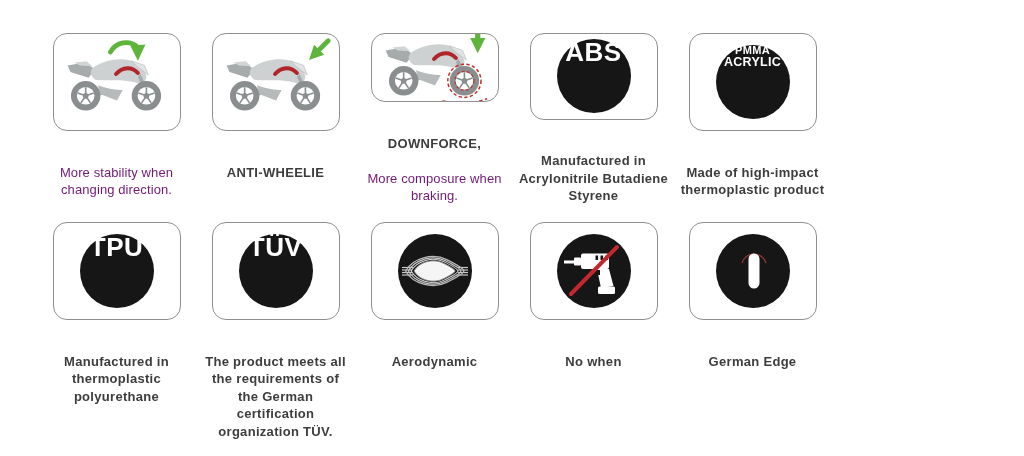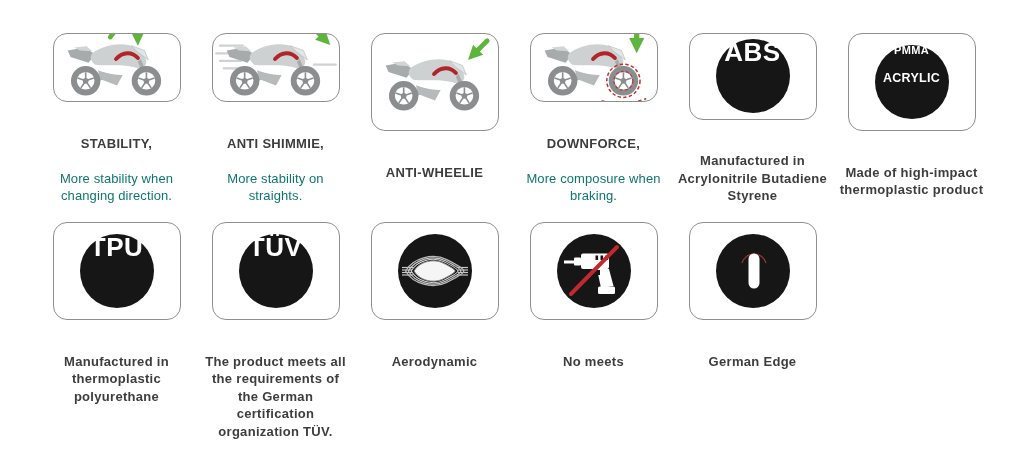--- a/index.html
+++ b/index.html
@@ -7,27 +7,27 @@
        font-family:"Liberation Sans","DejaVu Sans",sans-serif;}
   .page{box-sizing:border-box;width:1024px;height:456px;padding:33px 0 0 37px;background:#fff;}
   .row{display:flex;}
   .cell{width:159px;display:flex;flex-direction:column;align-items:center;flex:0 0 159px;}
   .row1 .cell{height:189px;}
   .card{box-sizing:border-box;width:128px;height:98px;border:1px solid #8f8f8f;border-radius:14px;
         background:#fff;display:flex;align-items:center;justify-content:center;overflow:hidden;}
   .caption{width:172px;margin-top:15px;text-align:center;font-size:13px;line-height:17.5px;
            white-space:pre-line;}
   .cap-title{font-weight:bold;color:#3d3d3d;letter-spacing:.3px;}
-  .cap-desc{font-weight:normal;color:#0f766e;letter-spacing:.1px;text-align:center;}
+  .cap-desc{font-weight:normal;color:#701a75;letter-spacing:.1px;text-align:center;}
   .disc{width:74px;height:74px;border-radius:50%;background:#161616;color:#ffffff;
         display:flex;flex-direction:column;align-items:center;justify-content:flex-start;
         font-weight:bold;line-height:1;}
   .disc-big{font-size:26px;letter-spacing:.5px;}
   .disc-pmma-top{font-size:11px;letter-spacing:.4px;}
-  .disc-pmma-bottom{font-size:12.5px;letter-spacing:.3px;margin-top:16px;}
+  .disc-pmma-bottom{font-size:12.5px;letter-spacing:.3px;margin-top:0;}
   svg{display:block;}
 </style>
 </head>
 <body>
 
 <svg width="0" height="0" style="position:absolute" aria-hidden="true">
   <defs>
     <symbol id="bike" viewBox="0 0 128 98">
 
       <path d="M12,31 L30,28 L41,35 L34,44 L15,38 Z" fill="#a7abac"></path>
@@ -82,49 +82,25 @@
 
     <div class="cell">
       <div class="card">
         <svg viewBox="0 0 128 98" width="122" height="93">
           <use href="#bike"></use>
           <path d="M57,17 C63,6 77,4 85,11" fill="none" stroke="#5fb53c" stroke-width="5" stroke-linecap="round"></path>
           <polygon points="78,10 94,9 86,26" fill="#5fb53c"></polygon>
         </svg>
       </div>
       <div class="caption">
-        <div class="cap-title">STABILITY,</div>
         <div class="cap-desc">More stability when
 changing direction.</div>
       </div>
     </div>
 
-    <div class="cell">
-      <div class="card">
-        <svg viewBox="0 0 128 98" width="122" height="93">
-          <g stroke="#ced2d2" stroke-width="2.4" stroke-linecap="round">
-            <line x1="5" y1="26" x2="29" y2="26"></line>
-              <line x1="1" y1="34" x2="25" y2="34"></line>
-            <line x1="5" y1="42" x2="27" y2="42"></line>
-              <line x1="9" y1="50" x2="23" y2="50"></line>
-            <line x1="104" y1="46" x2="127" y2="46"></line>
-          </g>
-          <use href="#bike"></use>
-          <line x1="101" y1="5" x2="111" y2="15" stroke="#5fb53c" stroke-width="5" stroke-linecap="round"></line>
-          <g transform="translate(112,16) rotate(45)">
-              <polygon points="-2,-7.5 13,0 -2,7.5" fill="#5fb53c"></polygon>
-            </g>
-        </svg>
-      </div>
-      <div class="caption">
-        <div class="cap-title">ANTI SHIMMIE,</div>
-        <div class="cap-desc">More stability on
-straights.</div>
-      </div>
-    </div>
 
     <div class="cell">
       <div class="card">
         <svg viewBox="0 0 128 98" width="122" height="93">
           <use href="#bike"></use>
           <line x1="119" y1="5" x2="109" y2="15" stroke="#5fb53c" stroke-width="5" stroke-linecap="round"></line>
           <g transform="translate(108,16) rotate(135)">
               <polygon points="-2,-7.5 13,0 -2,7.5" fill="#5fb53c"></polygon>
             </g>
         </svg>
@@ -253,21 +229,21 @@
           <g fill="#161616">
             <rect x="38.5" y="21.5" width="2.6" height="4.5"></rect>
             <rect x="43.5" y="21.5" width="2.6" height="4.5"></rect>
             <rect x="48.5" y="21.5" width="2.6" height="4.5"></rect>
             <rect x="40" y="36" width="3" height="5"></rect>
           </g>
           <line x1="14" y1="60" x2="60" y2="13" stroke="#c3282e" stroke-width="4" stroke-linecap="round"></line>
         </svg>
       </div>
       <div class="caption">
-        <div class="cap-title">No meets</div>
+        <div class="cap-title">No when</div>
       </div>
     </div>
 
     <div class="cell">
       <div class="card">
         <svg viewBox="0 0 74 74" width="74" height="74">
           <circle cx="37" cy="37" r="37" fill="#161616"></circle>
           <path d="M26,29 A12.5,12.5 0 0 1 50,29" fill="none" stroke="#9e3b36" stroke-width="1.3" opacity="0.9"></path>
           <rect x="32.5" y="19.5" width="11" height="35" rx="5.5" fill="#ffffff"></rect>
         </svg>

